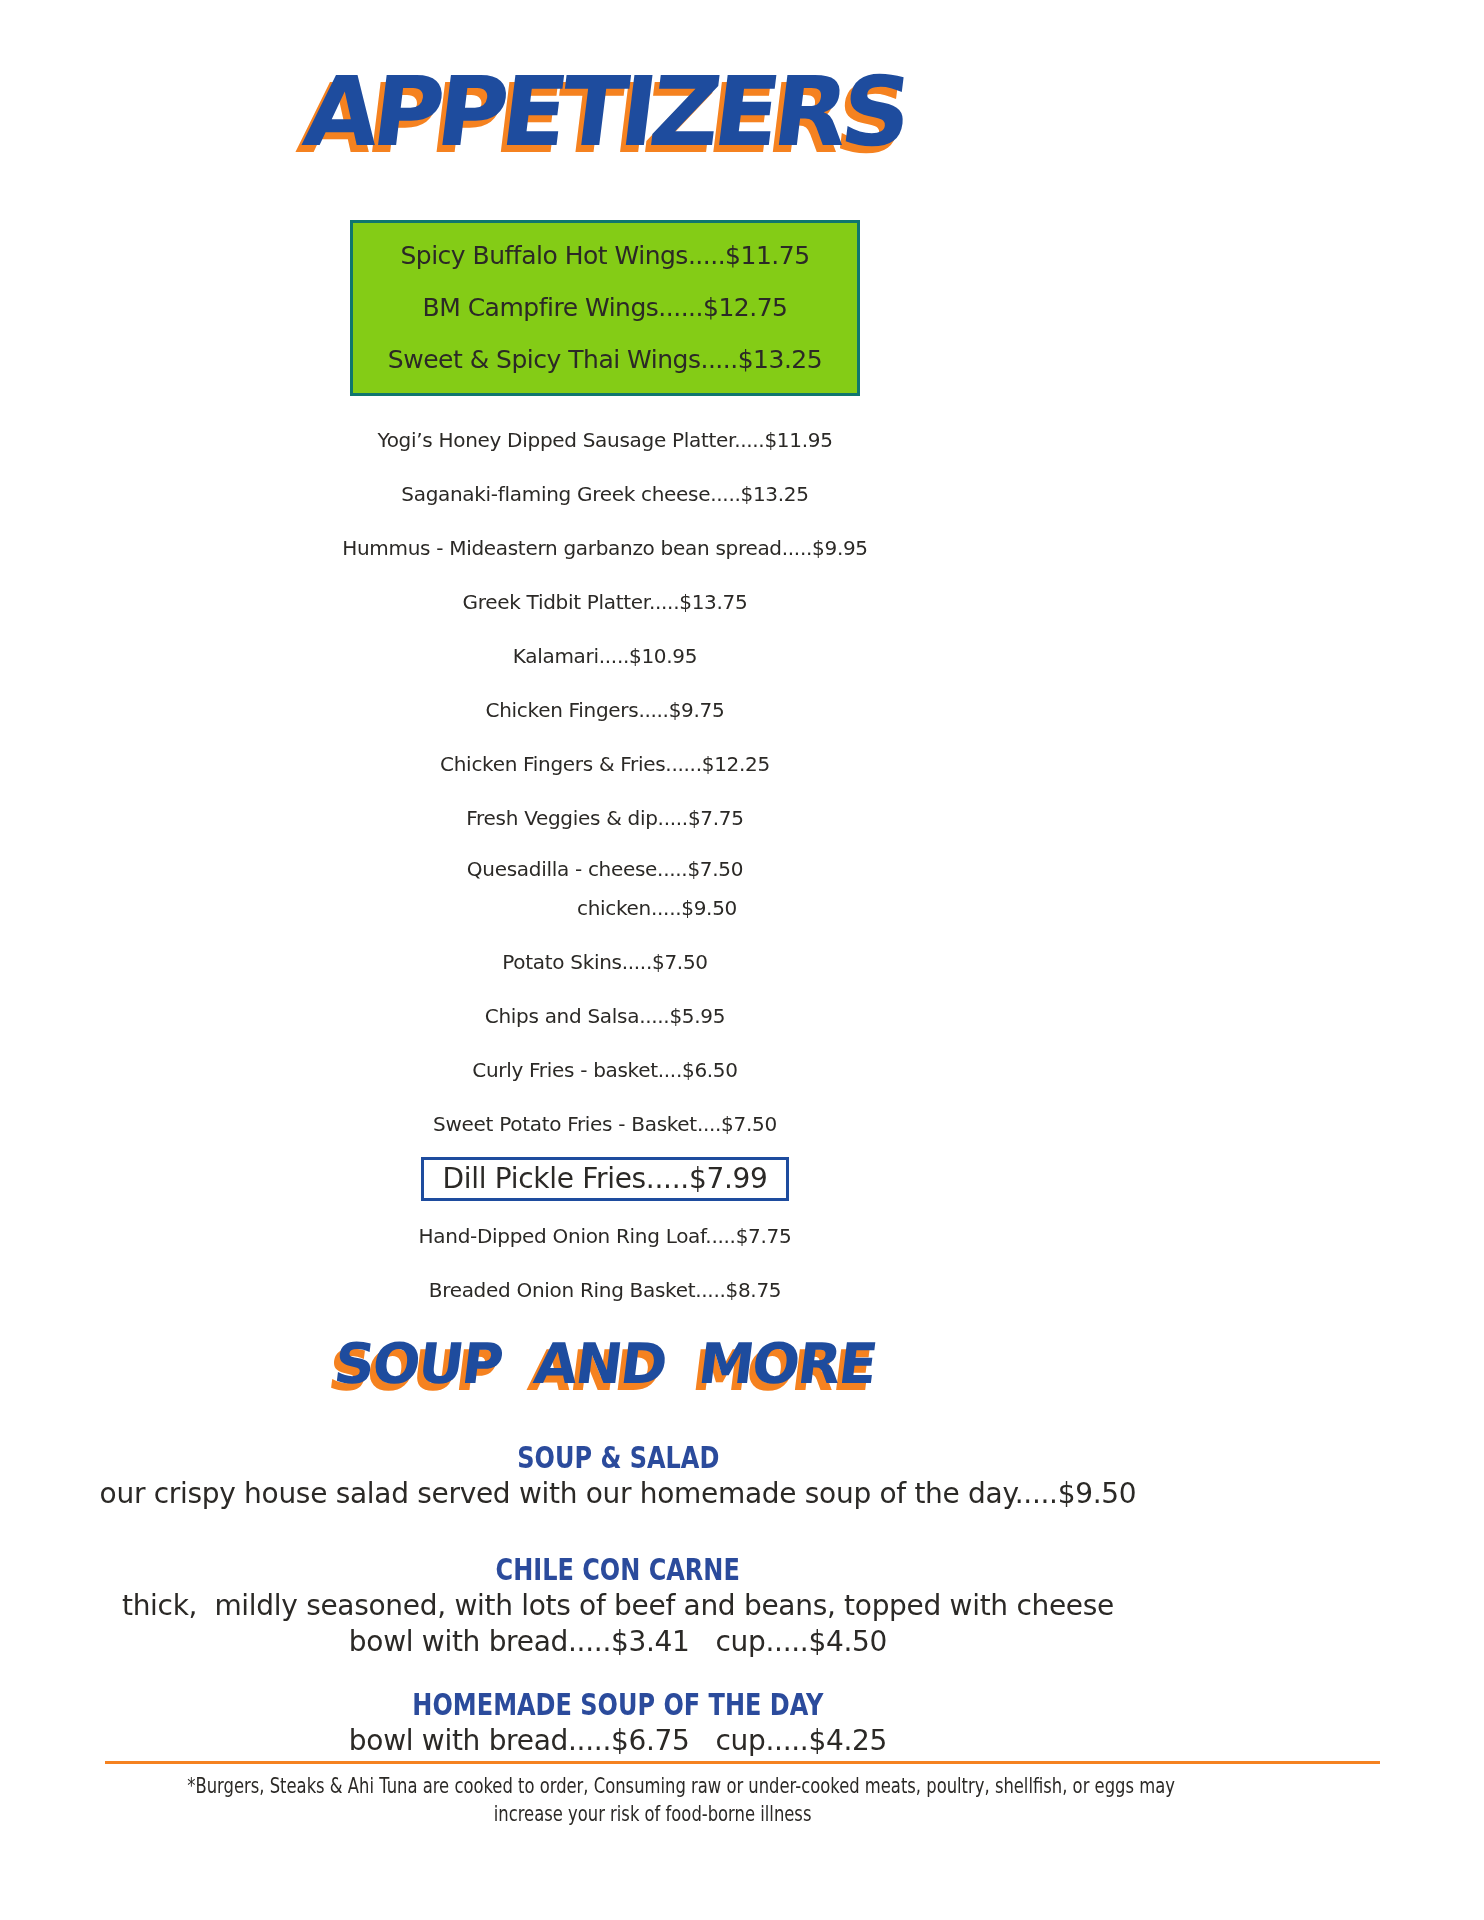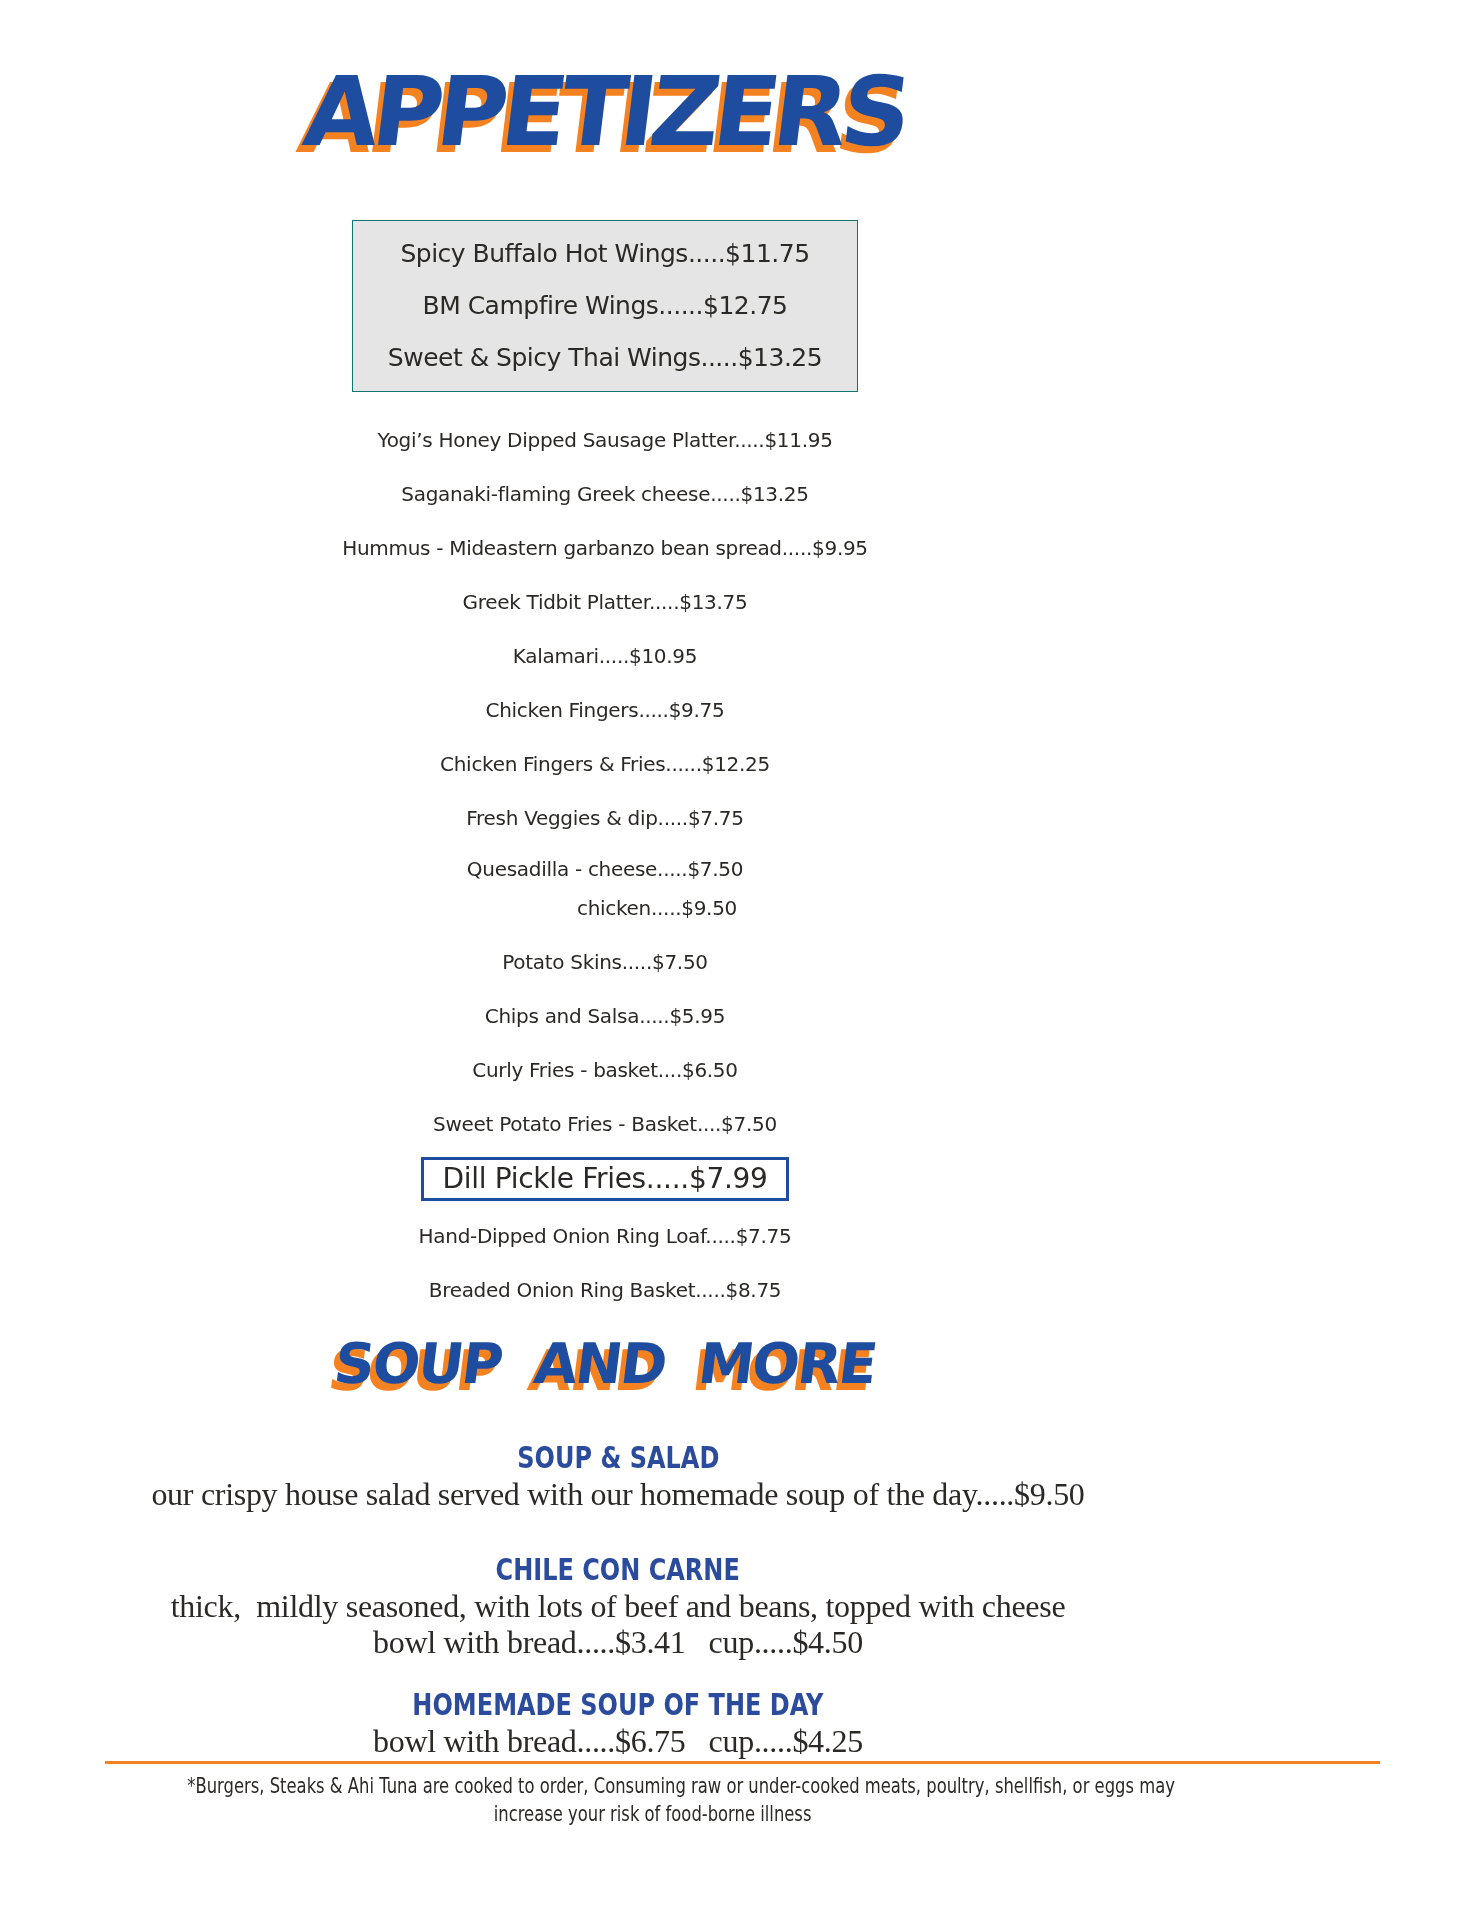--- a/index.html
+++ b/index.html
@@ -29,23 +29,23 @@
     font-size: 96px; line-height: 108px; letter-spacing: -6px;
   }
   #soup-title {
     position: absolute; top: 1332px; left: 0; width: 100%;
     font-size: 56px; line-height: 64px; letter-spacing: -2px; word-spacing: 16px;
   }
   .wings-box {
     position: absolute; top: 220px; left: 50%;
     transform: translateX(-50%);
     width: 504px;
-    border: 1px solid #0f766e;
+    border: 3px solid #0f766e;
     padding: 7px 0;
-    background: #e5e5e5;
+    background: #84cc16;
   }
   .wings-line { font-size: 25px; line-height: 52px; letter-spacing: -0.5px; white-space: nowrap; }
   .app-list { position: absolute; top: 413px; left: 0; width: 100%; }
   .menu-line {
     font-size: 20px; height: 54px; line-height: 54px;
     letter-spacing: -0.3px; white-space: nowrap;
   }
   .menu-line.quesadilla { height: 48px; line-height: 48px; }
   .menu-line.sub-line { height: 42px; line-height: 30px; transform: translateX(52px); }
   .dill-wrap { margin-top: 6px; height: 44px; }
@@ -55,21 +55,21 @@
     padding: 0 18px;
     font-size: 28px; line-height: 38px; letter-spacing: -0.3px; white-space: nowrap;
   }
   .menu-line.mt8 { margin-top: 8px; text-align: center; }
   .section { position: absolute; left: 0; width: 100%; margin-left: 13px; }
   #soup-salad  { top: 1440px; }
   #chile       { top: 1552px; }
   #homemade    { top: 1687px; }
   .section-head { font-size: 30px; line-height: 36px; font-weight: bold; color: #2b4b9c; }
   .section-head > span { display: inline-block; transform: scaleX(0.8); transform-origin: center; white-space: nowrap; }
-  .detail-line { font-size: 32px; line-height: 36px; letter-spacing: -0.3px; white-space: pre; font-family: Liberation Serif, serif; }
+  .detail-line { font-size: 28px; line-height: 36px; letter-spacing: -0.3px; white-space: pre; }
   .orange-rule {
     position: absolute; top: 1761px; left: 105px;
     width: 1275px; height: 3px; background: #f58220;
   }
   #footer { position: absolute; top: 1772px; left: 0; width: 100%; margin-left: 48px; }
   .footer-line { font-size: 21px; line-height: 28px; }
   .footer-line > span { display: inline-block; transform: scaleX(0.78); transform-origin: center; white-space: nowrap; }
 </style>
 </head>
 <body>

